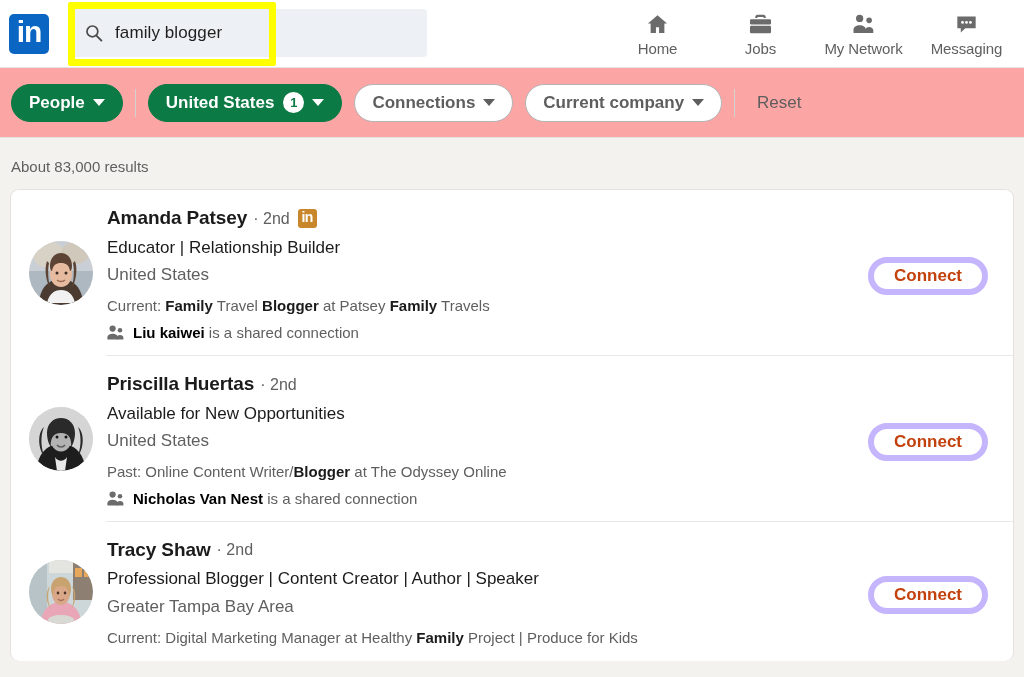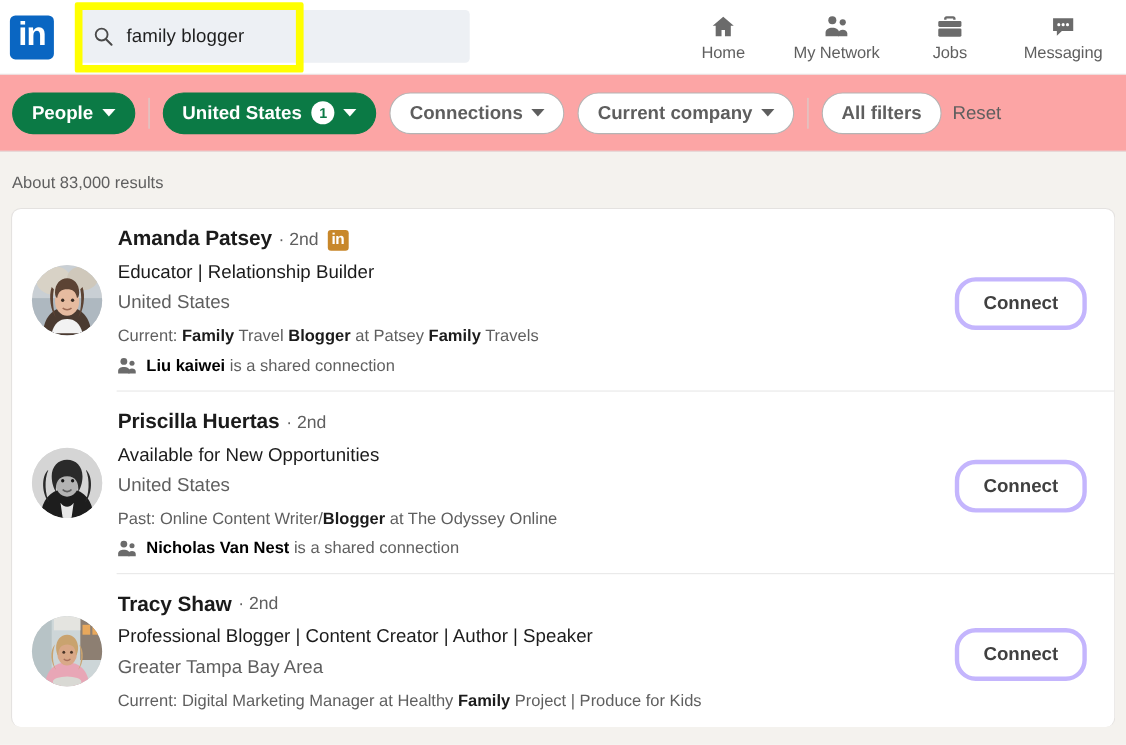--- a/index.html
+++ b/index.html
@@ -251,26 +251,26 @@
     gap: 9px;
     margin-top: 8px;
     font-size: 15px;
     color: #5f5f5f;
   }
   .shared b { color: #000000; font-weight: bold; }
   .shared-icon { flex: none; width: 17px; height: 17px; }
 
   .connect-btn {
     flex: none;
-    height: 48px;
+    height: 38px;
     min-width: 120px;
     border-radius: 19px;
-    border: 4px solid #c4b5fd;
+    border: 6px solid #c4b5fd;
     background: #ffffff;
-    color: #404040;
+    color: #c2410c;
     font-size: 17px;
     font-weight: bold;
     display: inline-flex;
     align-items: center;
     justify-content: center;
     margin-top: 6px;
     margin-right: 9px;
     cursor: pointer;
   }
 </style>
@@ -302,38 +302,38 @@
         <svg viewBox="0 0 24 24" width="25" height="25" fill="#6b6b6b">
           <path d="M12 3.2 2.8 11h2.6v9.2h5.1v-5.6h3v5.6h5.1V11h2.6z"></path>
         </svg>
       </span>
       <span class="lbl">Home</span>
     </div>
 
     <div class="navitem">
       <span>
         <svg viewBox="0 0 24 24" width="25" height="25" fill="#6b6b6b">
+          <path d="M9.1 2.6h5.8c1.2 0 2.1.9 2.1 2.1v1.1h-2.1V4.7H9.1v1.1H7V4.7c0-1.2.9-2.1 2.1-2.1z"></path>
+          <rect x="1.9" y="6.9" width="20.2" height="5.1" rx="1.2"></rect>
+          <rect x="1.9" y="13.3" width="20.2" height="7.2" rx="1.2"></rect>
+        </svg>
+      </span>
+      <span class="lbl">Jobs</span>
+    </div>
+
+    <div class="navitem">
+      <span>
+        <svg viewBox="0 0 24 24" width="25" height="25" fill="#6b6b6b">
           <circle cx="8.3" cy="6.2" r="3.5"></circle>
           <path d="M2.4 20.2v-3.1c0-2.7 2.7-4.3 5.9-4.3s5.9 1.6 5.9 4.3v3.1z"></path>
           <circle cx="17.4" cy="8" r="2.7"></circle>
           <path d="M13.4 20.2v-2.4c0-2.1 1.9-3.3 4-3.3s4 1.2 4 3.3v2.4z"></path>
         </svg>
       </span>
       <span class="lbl">My Network</span>
-    </div>
-
-    <div class="navitem">
-      <span>
-        <svg viewBox="0 0 24 24" width="25" height="25" fill="#6b6b6b">
-          <path d="M9.1 2.6h5.8c1.2 0 2.1.9 2.1 2.1v1.1h-2.1V4.7H9.1v1.1H7V4.7c0-1.2.9-2.1 2.1-2.1z"></path>
-          <rect x="1.9" y="6.9" width="20.2" height="5.1" rx="1.2"></rect>
-          <rect x="1.9" y="13.3" width="20.2" height="7.2" rx="1.2"></rect>
-        </svg>
-      </span>
-      <span class="lbl">Jobs</span>
     </div>
 
     <div class="navitem">
       <span>
         <svg viewBox="0 0 24 24" width="25" height="25" fill="#6b6b6b">
           <path d="M3.2 4.4h17.6v11.2h-9.9l-4.4 4v-4H3.2z"></path>
           <circle cx="8.2" cy="10" r="1.35" fill="#ffffff"></circle>
           <circle cx="12" cy="10" r="1.35" fill="#ffffff"></circle>
           <circle cx="15.8" cy="10" r="1.35" fill="#ffffff"></circle>
         </svg>
@@ -368,23 +368,20 @@
 
   <div class="gap"></div>
 
   <div class="pill outline">
     <span>Current company</span>
     <span class="caret"></span>
   </div>
 
   <div class="vdiv"></div>
 
-  <div class="pill outline">
-    <span>All filters</span>
-  </div>
 
   <div class="reset-btn">Reset</div>
 </div>
 
 <div class="results-count">About 83,000 results</div>
 
 <div class="card">
 
   <div class="result">
     <div class="avatar-col">

